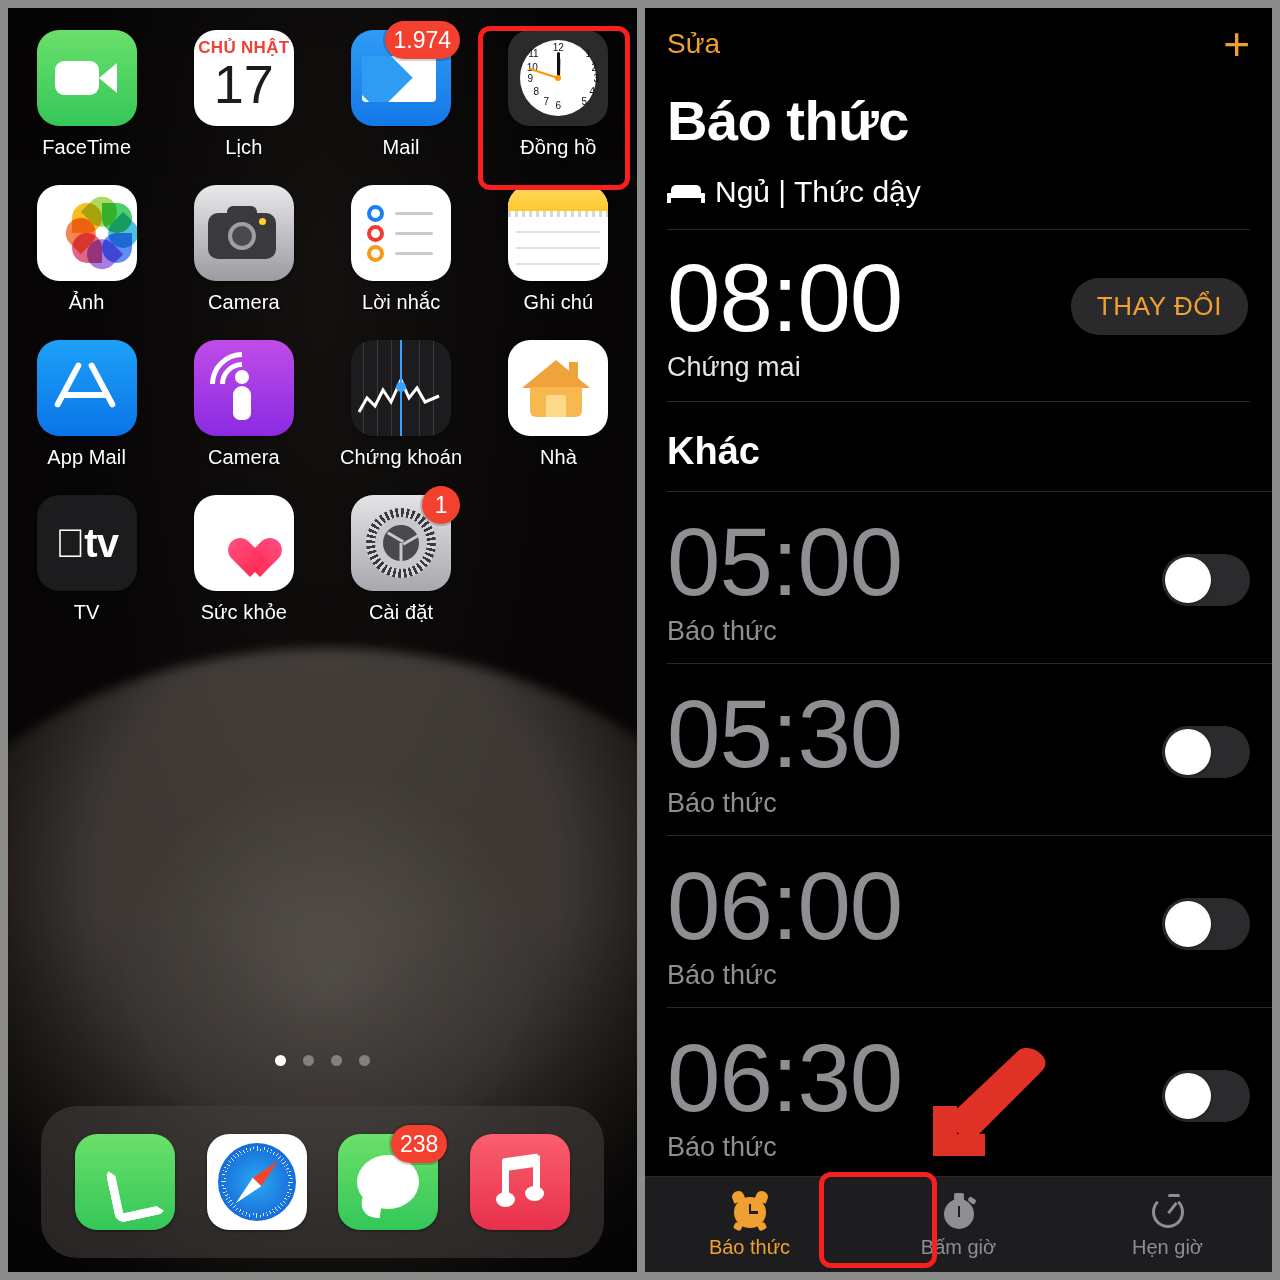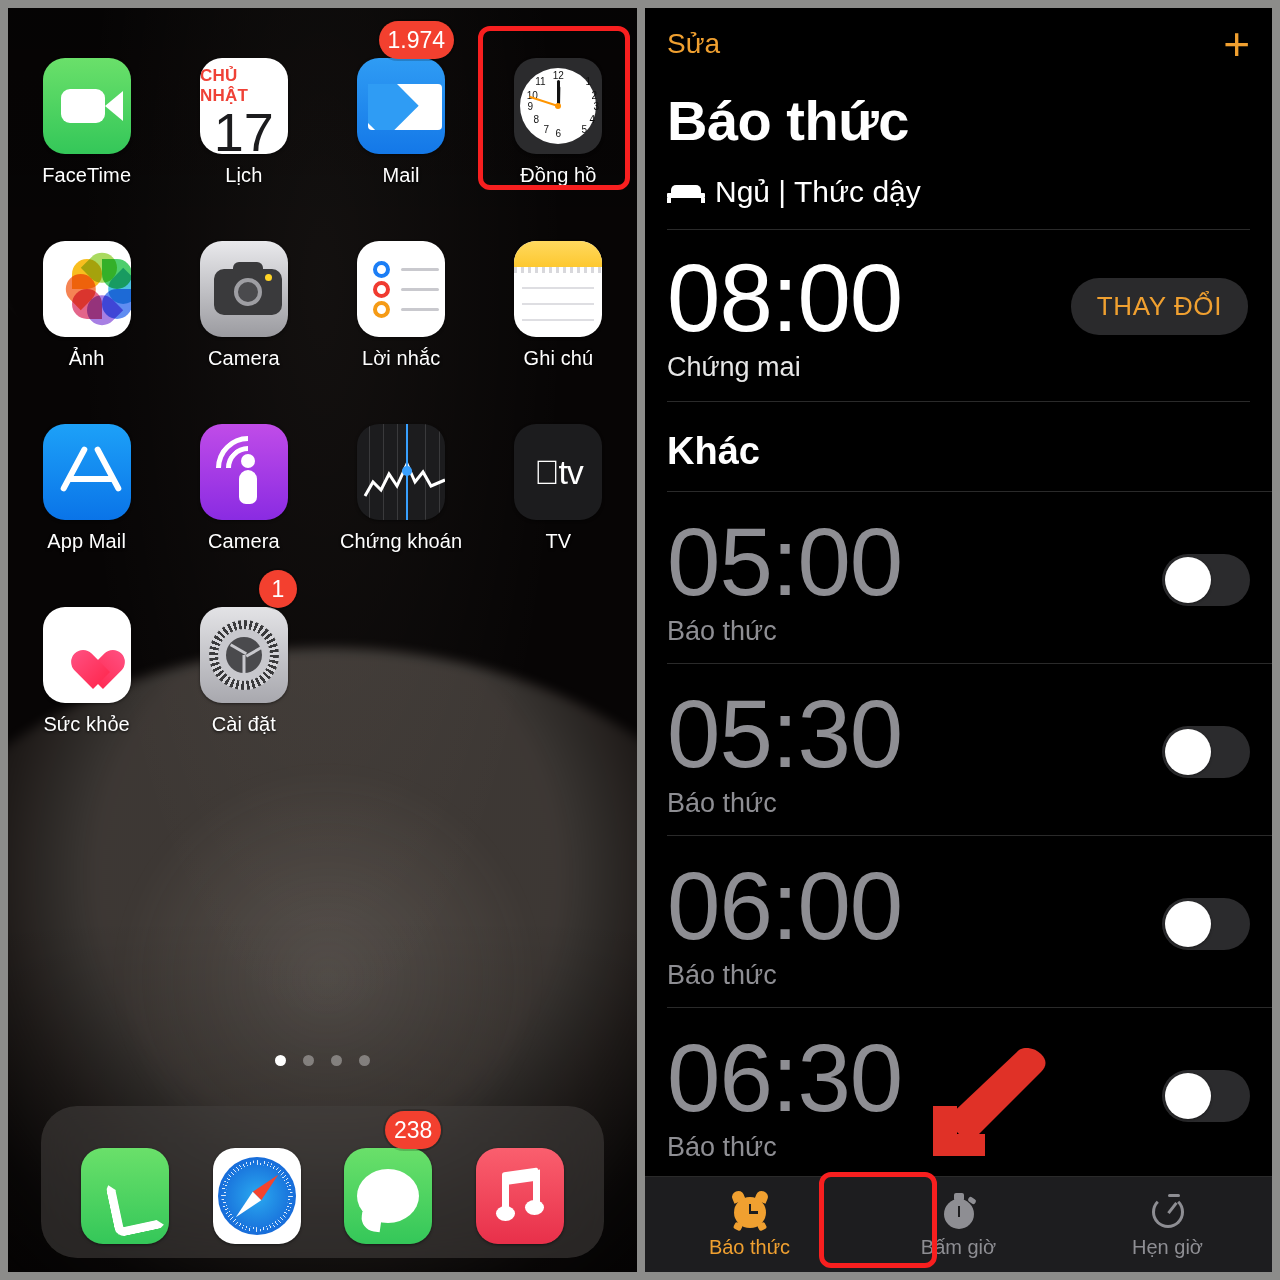--- a/index.html
+++ b/index.html
@@ -104,26 +104,25 @@
     display: grid;
     grid-template-columns: repeat(4, 1fr);
     row-gap: 26px;
   }
   .app {
     display: flex; flex-direction: column;
     align-items: center;
     position: relative;
   }
   .ic {
-    width: 88px; height: 96px;
+    width: 100px; height: 96px;
     border-radius: 22px;
     position: relative;
     overflow: hidden;
     box-shadow: 0 1px 3px rgba(0,0,0,0.5);
-    margin-top: 28px;
   }
   .lbl {
     margin-top: 10px;
     color: #ffffff;
     font-size: 20px;
     letter-spacing: 0.1px;
     text-shadow: 0 1px 3px rgba(0,0,0,0.85);
     white-space: nowrap;
   }
   .badge {
@@ -283,21 +282,21 @@
   .ic-home .roof{position:absolute; left:14px; top:20px; width:0;height:0;
       border-left:34px solid transparent;border-right:34px solid transparent;
       border-bottom:28px solid #f0a33a;}
   .ic-home .wall{position:absolute; left:22px; top:47px; width:52px;height:30px;
       background:#f7b84f; border-radius:0 0 6px 6px;}
   .ic-home .door{position:absolute; left:38px; top:55px; width:20px;height:22px;
       background:#ffd98a; border-radius:3px 3px 0 0;}
   .ic-home .chim{position:absolute; left:61px; top:22px; width:9px;height:18px; background:#f0a33a;}
 
   .ic-tv{ background:#1c1c1e; display:flex;align-items:center;justify-content:center;}
-  .ic-tv .t{color:#fff; font-size:34px; font-weight:400; letter-spacing:-1px;}
+  .ic-tv .t{color:#fff; font-size:40px; font-weight:700; letter-spacing:-1px;}
 
   .ic-health{ background:#fff; display:flex;align-items:center;justify-content:center;}
   .ic-health .heart{ width:46px;height:42px; position:relative;}
   .ic-health .heart:before,.ic-health .heart:after{
       content:""; position:absolute; top:0; width:24px;height:38px;
       border-radius:12px 12px 0 0;
       background: linear-gradient(180deg,#ff4d7e 0%,#ff2d55 100%);}
   .ic-health .heart:before{ left:22px; transform: rotate(45deg); transform-origin:0 100%;}
   .ic-health .heart:after{ left:22px; transform: rotate(-45deg); transform-origin:100% 100%;}
 
@@ -584,21 +583,21 @@
             <div class="cn" style="left:62px;top:8px">1</div>
             <div class="cn" style="left:68px;top:22px">2</div>
             <div class="cn" style="left:70px;top:33px">3</div>
             <div class="cn" style="left:66px;top:46px">4</div>
             <div class="cn" style="left:58px;top:56px">5</div>
             <div class="cn" style="left:50%;top:60px;margin-left:-6px">6</div>
             <div class="cn" style="left:20px;top:56px">7</div>
             <div class="cn" style="left:10px;top:46px">8</div>
             <div class="cn" style="left:4px;top:33px">9</div>
             <div class="cn" style="left:6px;top:22px">10</div>
-            <div class="cn" style="left:14px;top:8px">11</div>
+            <div class="cn" style="left:7px;top:8px">11</div>
             <div class="hand-h" style="transform:rotate(1deg)"></div>
             <div class="hand-m" style="transform:rotate(180deg)"></div>
             <div class="hand-s" style="transform:rotate(18deg)"></div>
             <div class="pivot"></div>
           </div>
         </div>
           </div>
         <div class="lbl">Đồng hồ</div>
       </div>
 
@@ -696,20 +695,31 @@
             <polyline points="8,72 16,58 24,66 32,50 40,62 50,40 58,58 66,48 74,62 88,56" fill="none" stroke="#ffffff" stroke-width="3"></polyline>
           </svg>
           <div class="blue"></div>
               <div class="dot"></div>
         </div>
           </div>
         <div class="lbl">Chứng khoán</div>
       </div>
 
 
+      <div class="app">
+        <div class="icwrap">
+            <div class="ic ic-home">
+          <div class="chim"></div>
+              <div class="roof"></div>
+              <div class="wall"></div>
+              <div class="door"></div>
+        </div>
+          </div>
+        <div class="lbl">Nhà</div>
+      </div>
 
       <div class="app">
         <div class="icwrap">
             <div class="ic ic-tv">
           <div class="t">tv</div>
         </div>
           </div>
         <div class="lbl">TV</div>
       </div>
 

